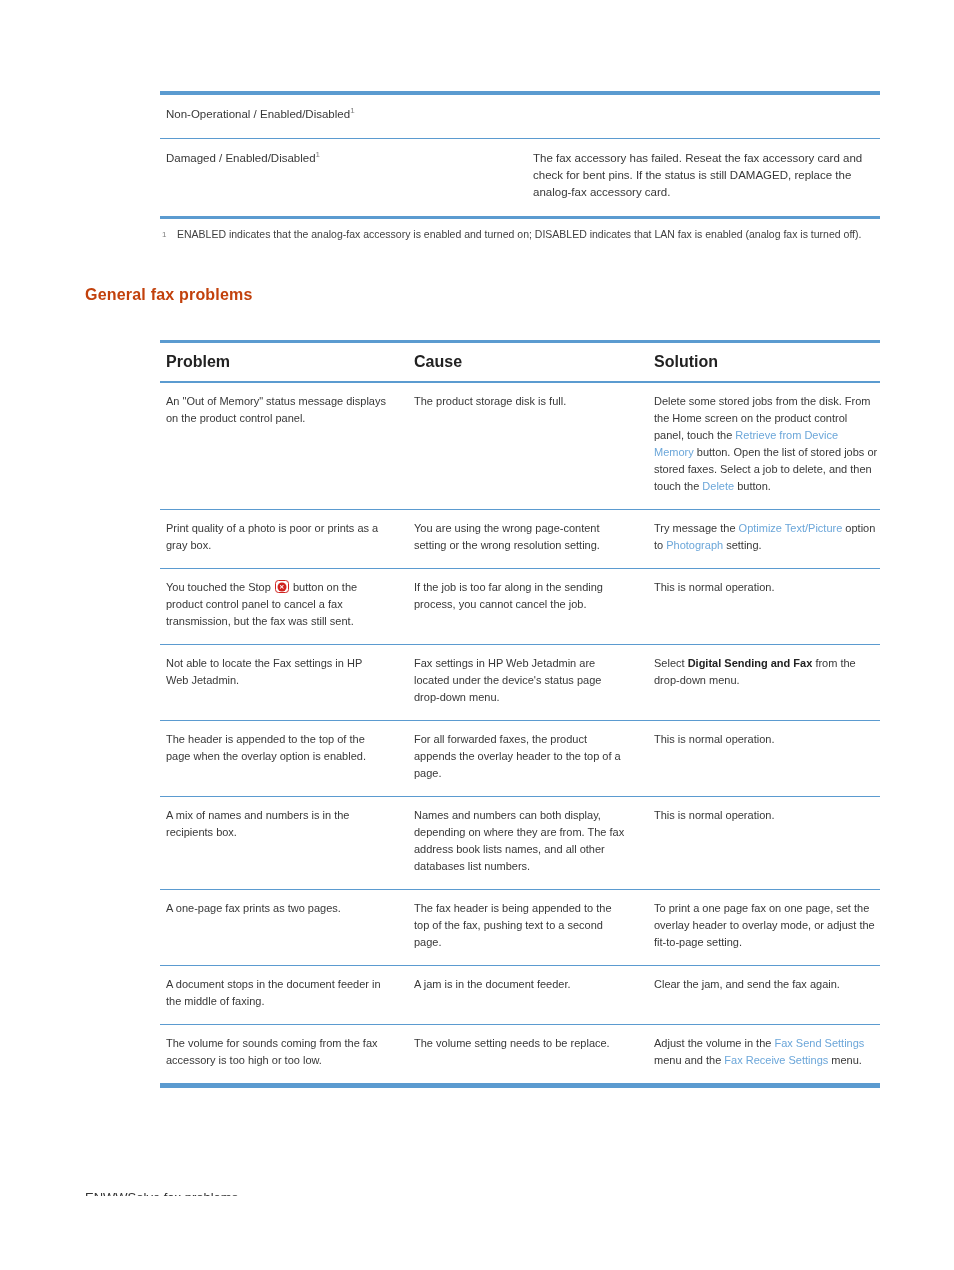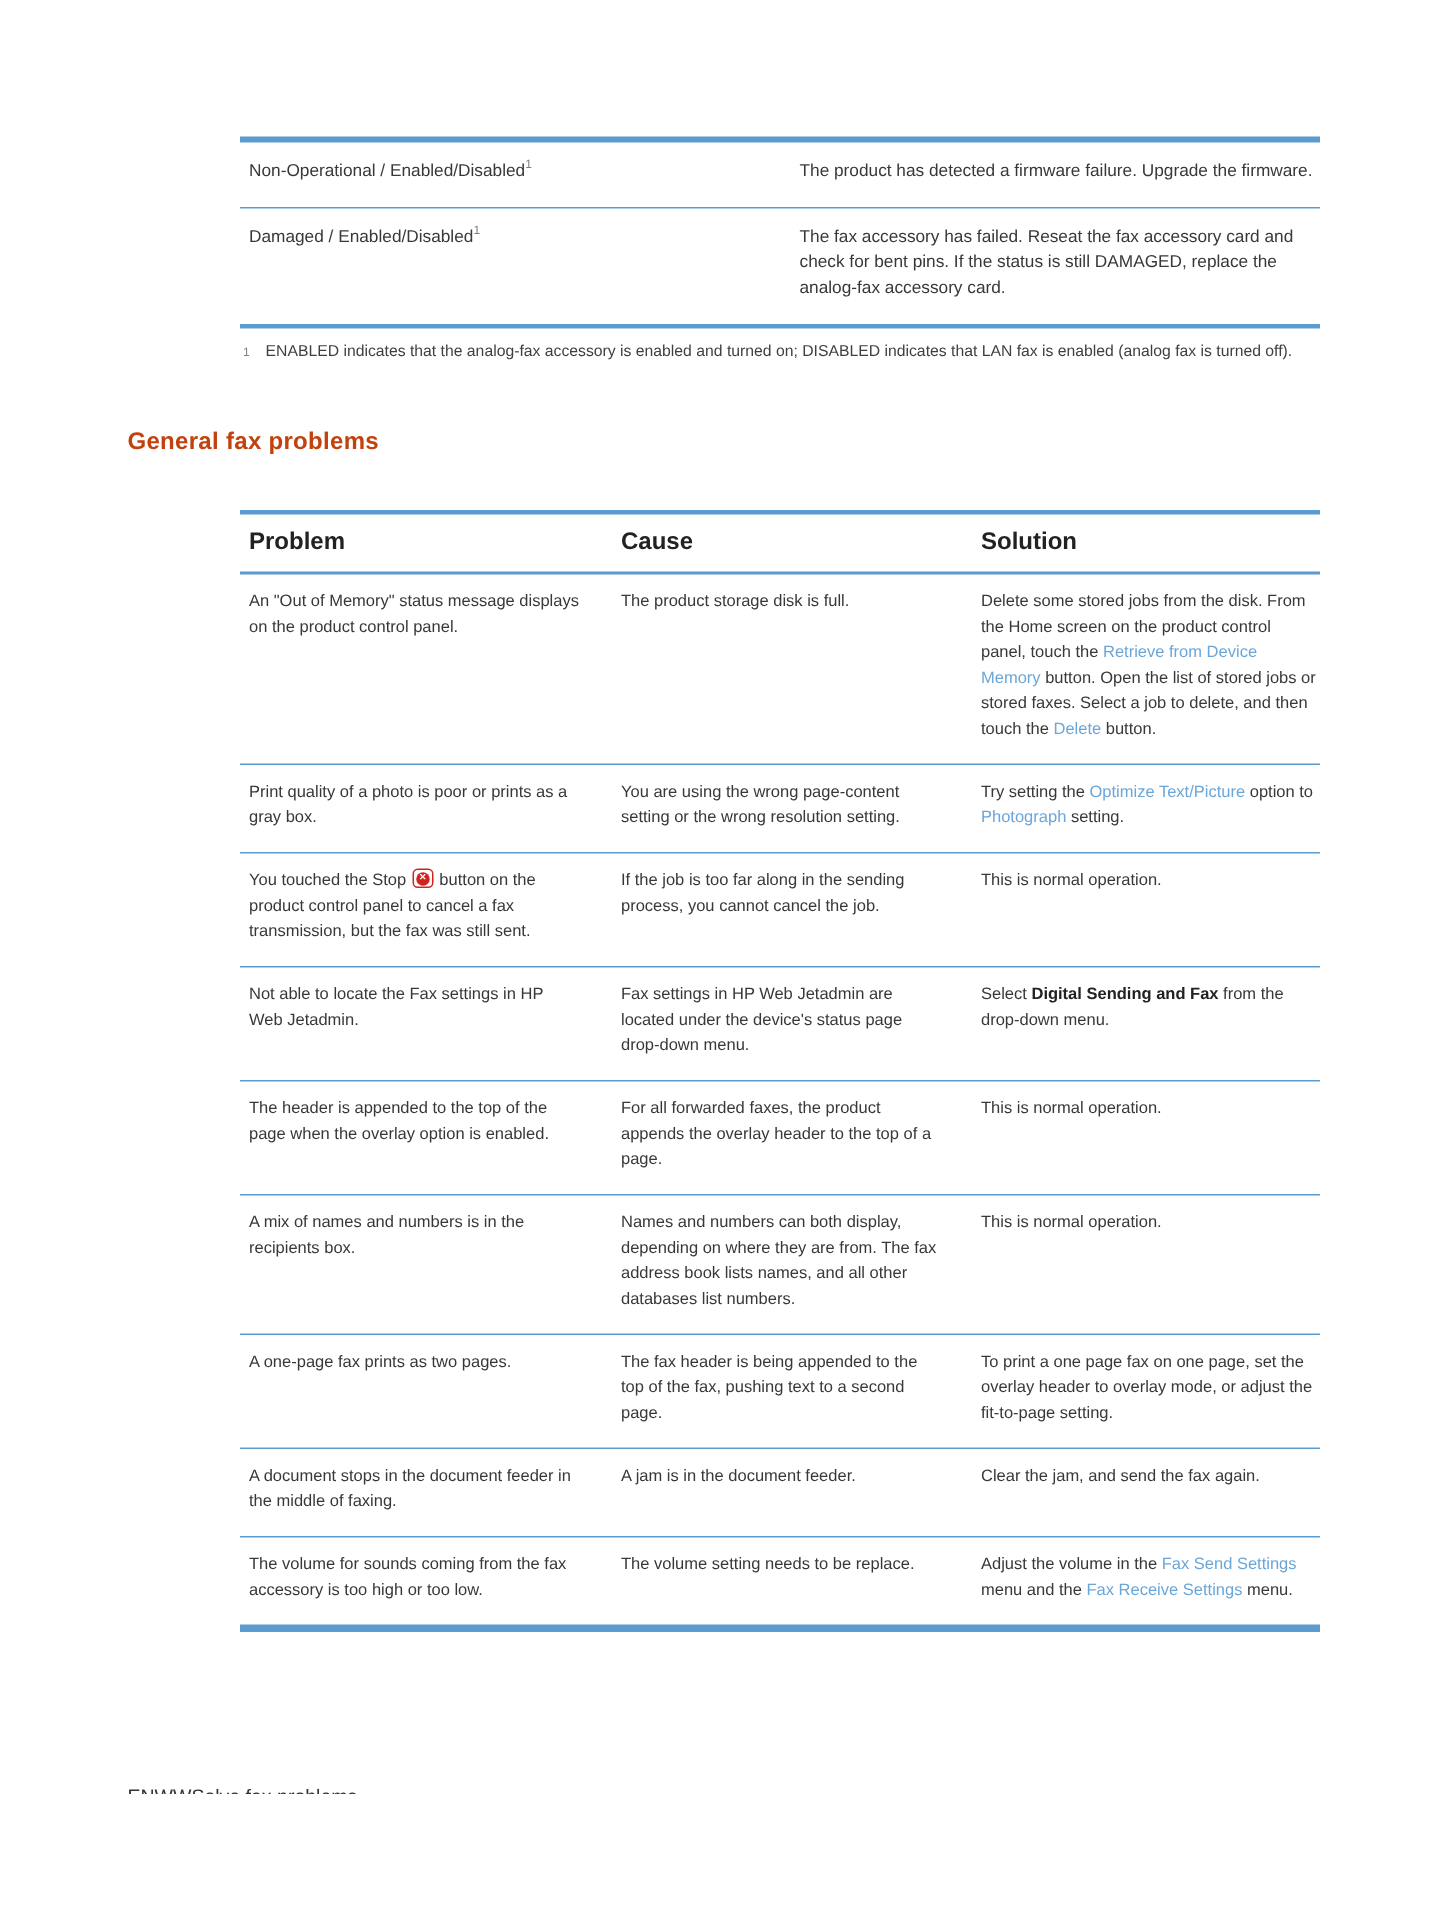--- a/index.html
+++ b/index.html
@@ -96,21 +96,20 @@
 </style>
 </head>
 <body>
 
 <div class="page">
 
   <div class="status-block">
     <div class="status-table">
         <div class="srow">
           <div class="scell"><span>Non-Operational / Enabled/Disabled</span><span class="seg-sup">1</span></div>
-          <div class="scell"><span>The product has detected a firmware failure. Upgrade the firmware.</span></div>
         </div>
         <div class="srow">
           <div class="scell"><span>Damaged / Enabled/Disabled</span><span class="seg-sup">1</span></div>
           <div class="scell"><span>The fax accessory has failed. Reseat the fax accessory card and check for bent pins. If the status is still DAMAGED, replace the analog-fax accessory card.</span></div>
         </div>
       </div>
     <div class="footnote">
       <span class="fn-marker">1</span>
       <span class="fn-text">ENABLED indicates that the analog-fax accessory is enabled and turned on; DISABLED indicates that LAN fax is enabled (analog fax is turned off).</span>
     </div>
@@ -127,21 +126,21 @@
       </div>
       <div>
           <div class="prow">
             <div class="pcell"><span>An "Out of Memory" status message displays on the product control panel.</span></div>
             <div class="pcell"><span>The product storage disk is full.</span></div>
             <div class="pcell"><span>Delete some stored jobs from the disk. From the Home screen on the product control panel, touch the </span><span class="seg-link">Retrieve from Device Memory</span><span> button. Open the list of stored jobs or stored faxes. Select a job to delete, and then touch the </span><span class="seg-link">Delete</span><span> button.</span></div>
           </div>
           <div class="prow">
             <div class="pcell"><span>Print quality of a photo is poor or prints as a gray box.</span></div>
             <div class="pcell"><span>You are using the wrong page-content setting or the wrong resolution setting.</span></div>
-            <div class="pcell"><span>Try setting the </span><span class="seg-link">Optimize Text/Picture</span><span> option to </span><span class="seg-link">Photograph</span><span> setting.</span></div>
+            <div class="pcell"><span>Try message the </span><span class="seg-link">Optimize Text/Picture</span><span> option to </span><span class="seg-link">Photograph</span><span> setting.</span></div>
           </div>
           <div class="prow">
             <div class="pcell"><span>You touched the Stop </span><span class="stop-icon"></span><span> button on the product control panel to cancel a fax transmission, but the fax was still sent.</span></div>
             <div class="pcell"><span>If the job is too far along in the sending process, you cannot cancel the job.</span></div>
             <div class="pcell"><span>This is normal operation.</span></div>
           </div>
           <div class="prow">
             <div class="pcell"><span>Not able to locate the Fax settings in HP Web Jetadmin.</span></div>
             <div class="pcell"><span>Fax settings in HP Web Jetadmin are located under the device's status page drop-down menu.</span></div>
             <div class="pcell"><span>Select </span><span class="seg-bold">Digital Sending and Fax</span><span> from the drop-down menu.</span></div>

